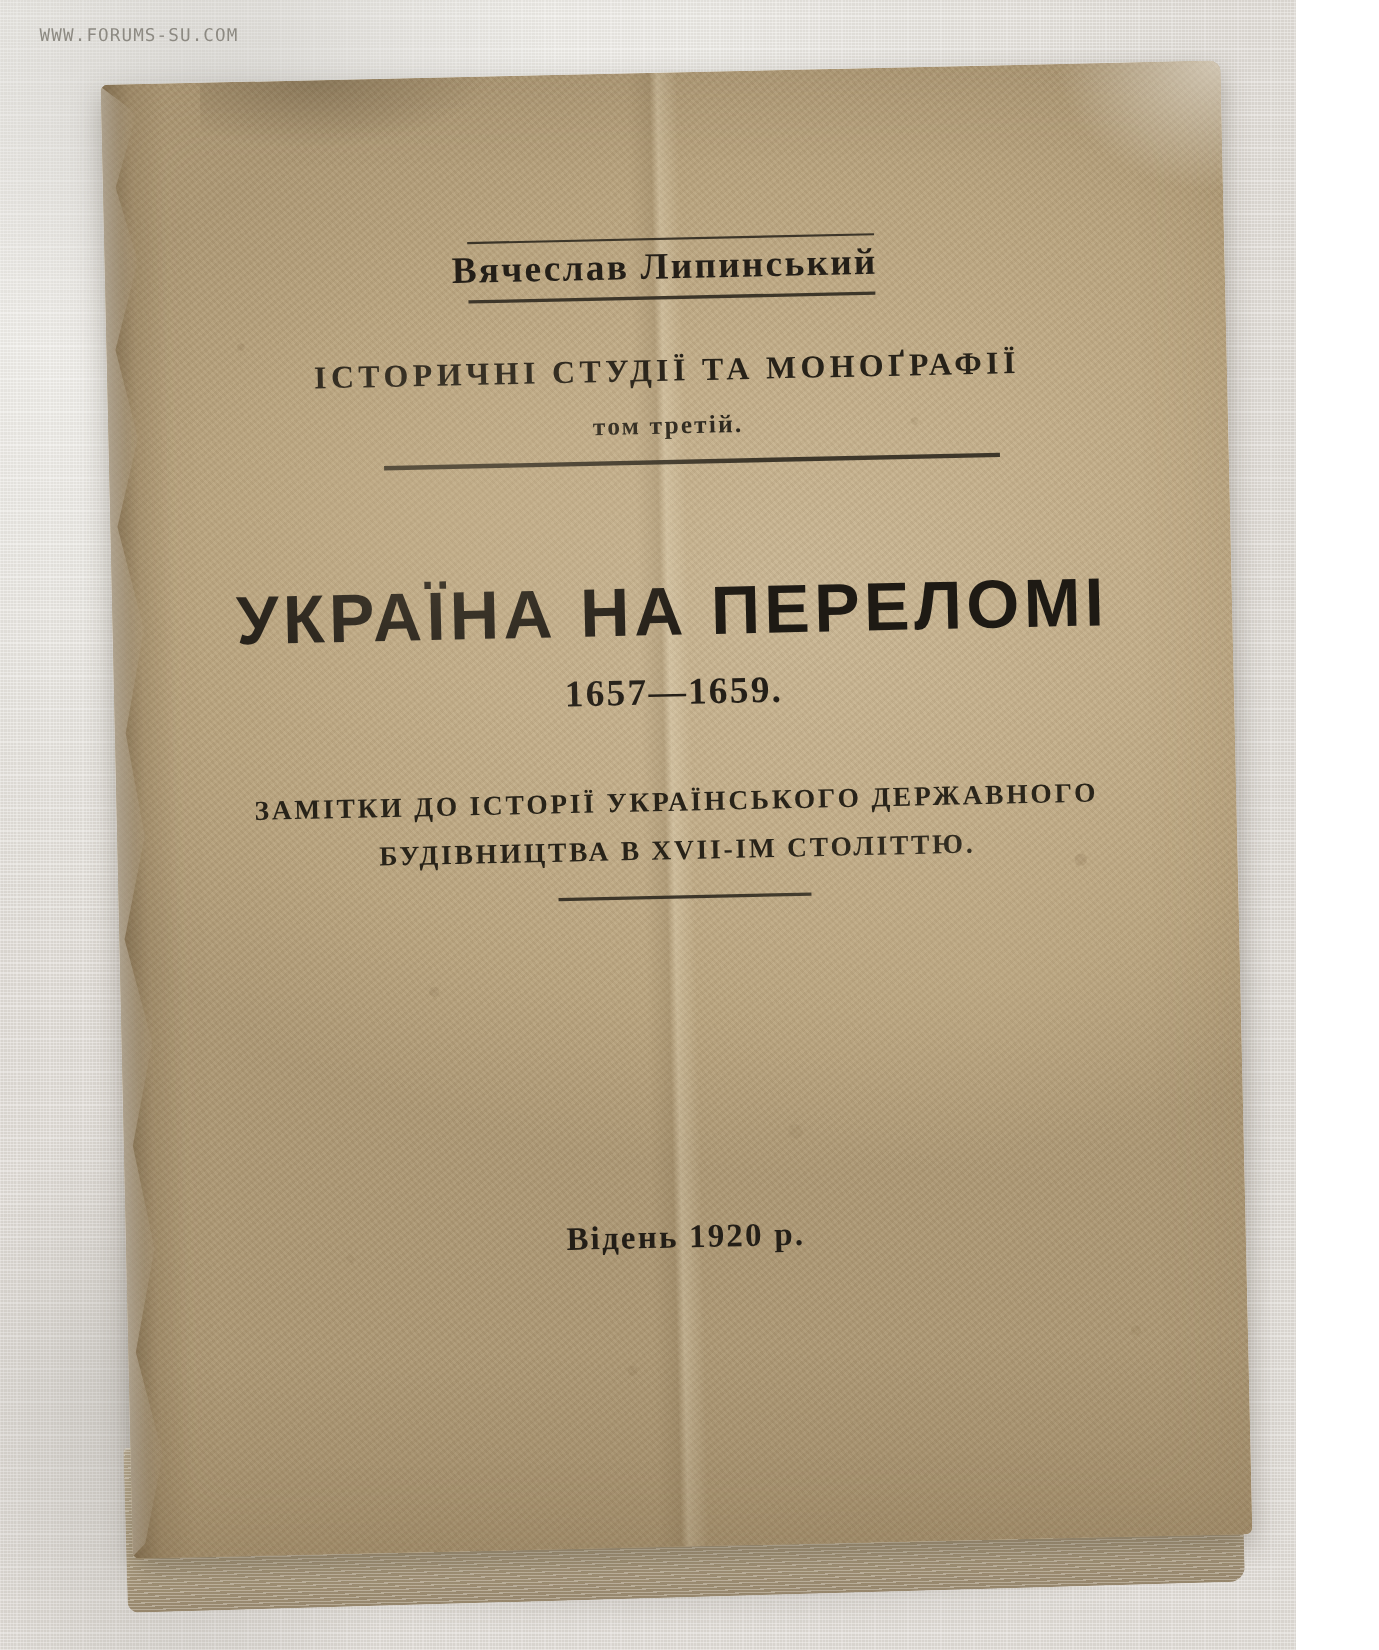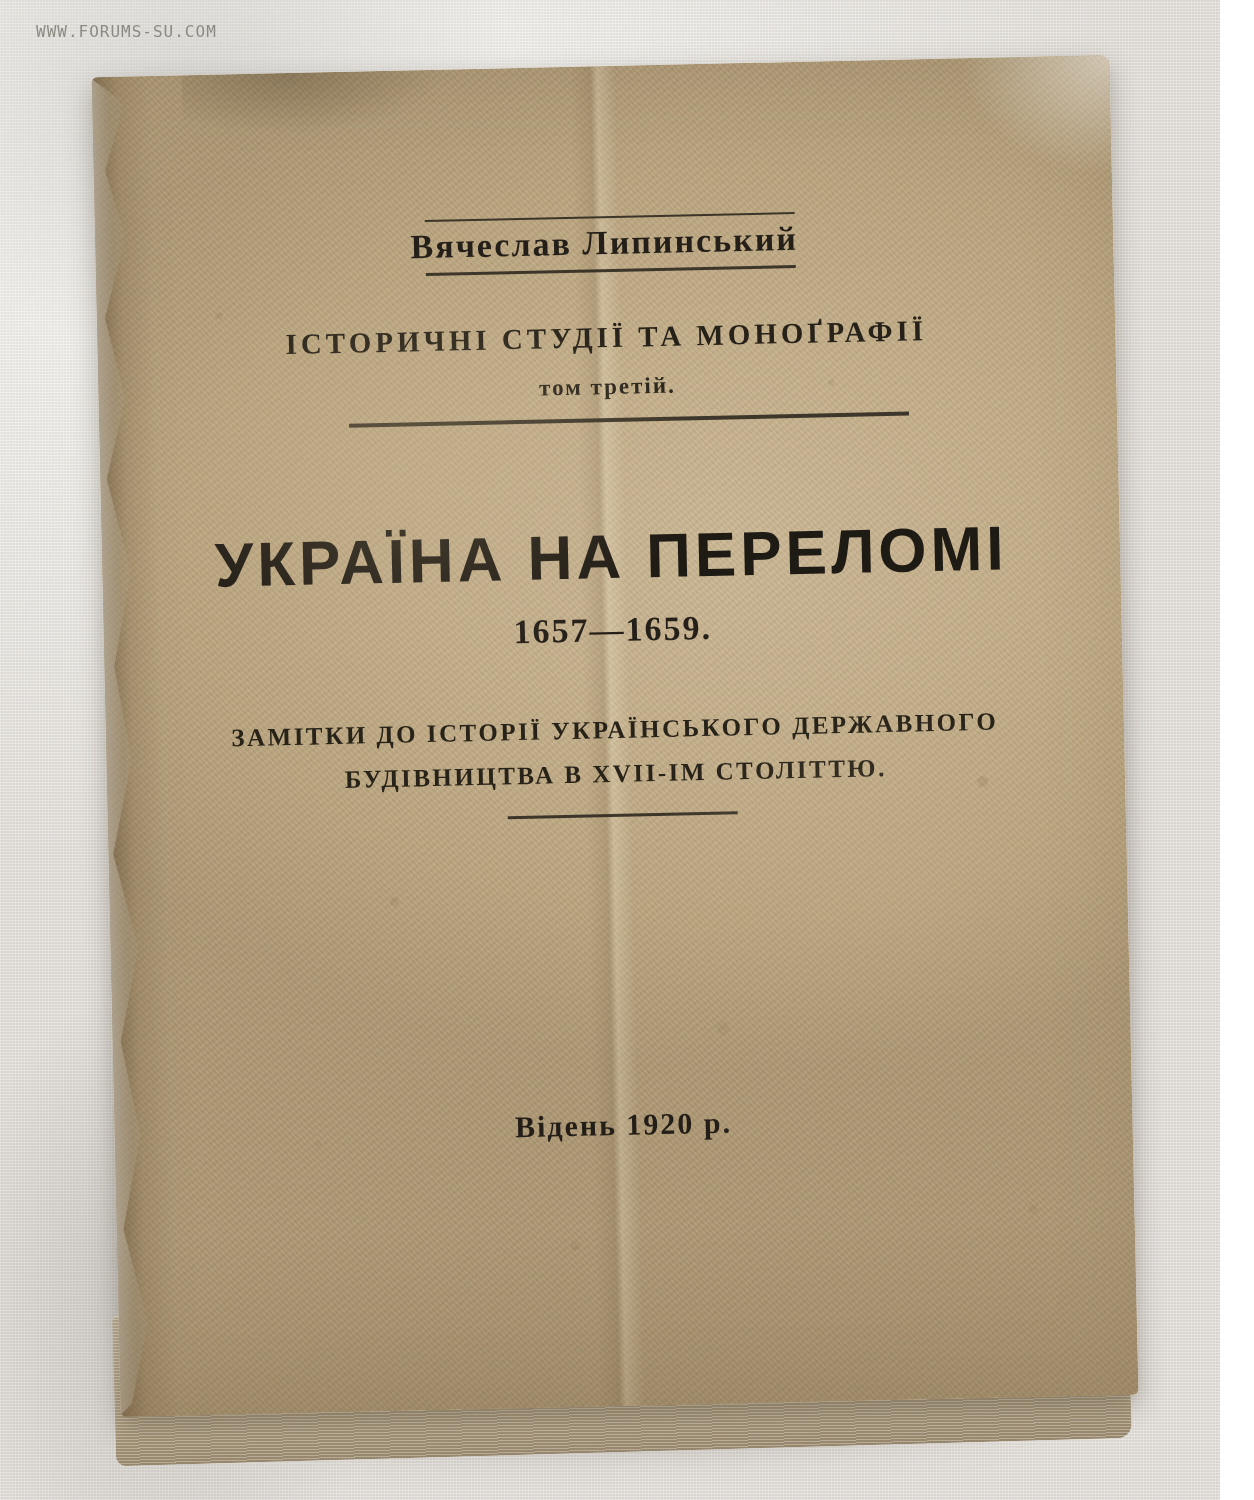--- a/index.html
+++ b/index.html
@@ -16,21 +16,20 @@
 
   
   #photo {
     position: relative;
     width: 1178px;
     height: 1500px;
     background:
       radial-gradient(ellipse 900px 700px at 20% 12%, #f3f1ed 0%, #e8e6e1 45%, #ddd9d3 100%),
       linear-gradient(160deg, #f2f0ec 0%, #e6e3dd 55%, #d9d5cf 100%);
     overflow: hidden;
-    padding-left: 42px;
   }
 
   
   #cloth-texture {
     position: absolute;
     inset: 0;
     background-image:
       repeating-linear-gradient(0deg, rgba(255,255,255,0.55) 0px, rgba(255,255,255,0.55) 1px, rgba(0,0,0,0.02) 1px, rgba(0,0,0,0.02) 3px),
       repeating-linear-gradient(90deg, rgba(255,255,255,0.40) 0px, rgba(255,255,255,0.40) 1px, rgba(0,0,0,0.02) 1px, rgba(0,0,0,0.02) 3px);
     opacity: 0.55;

